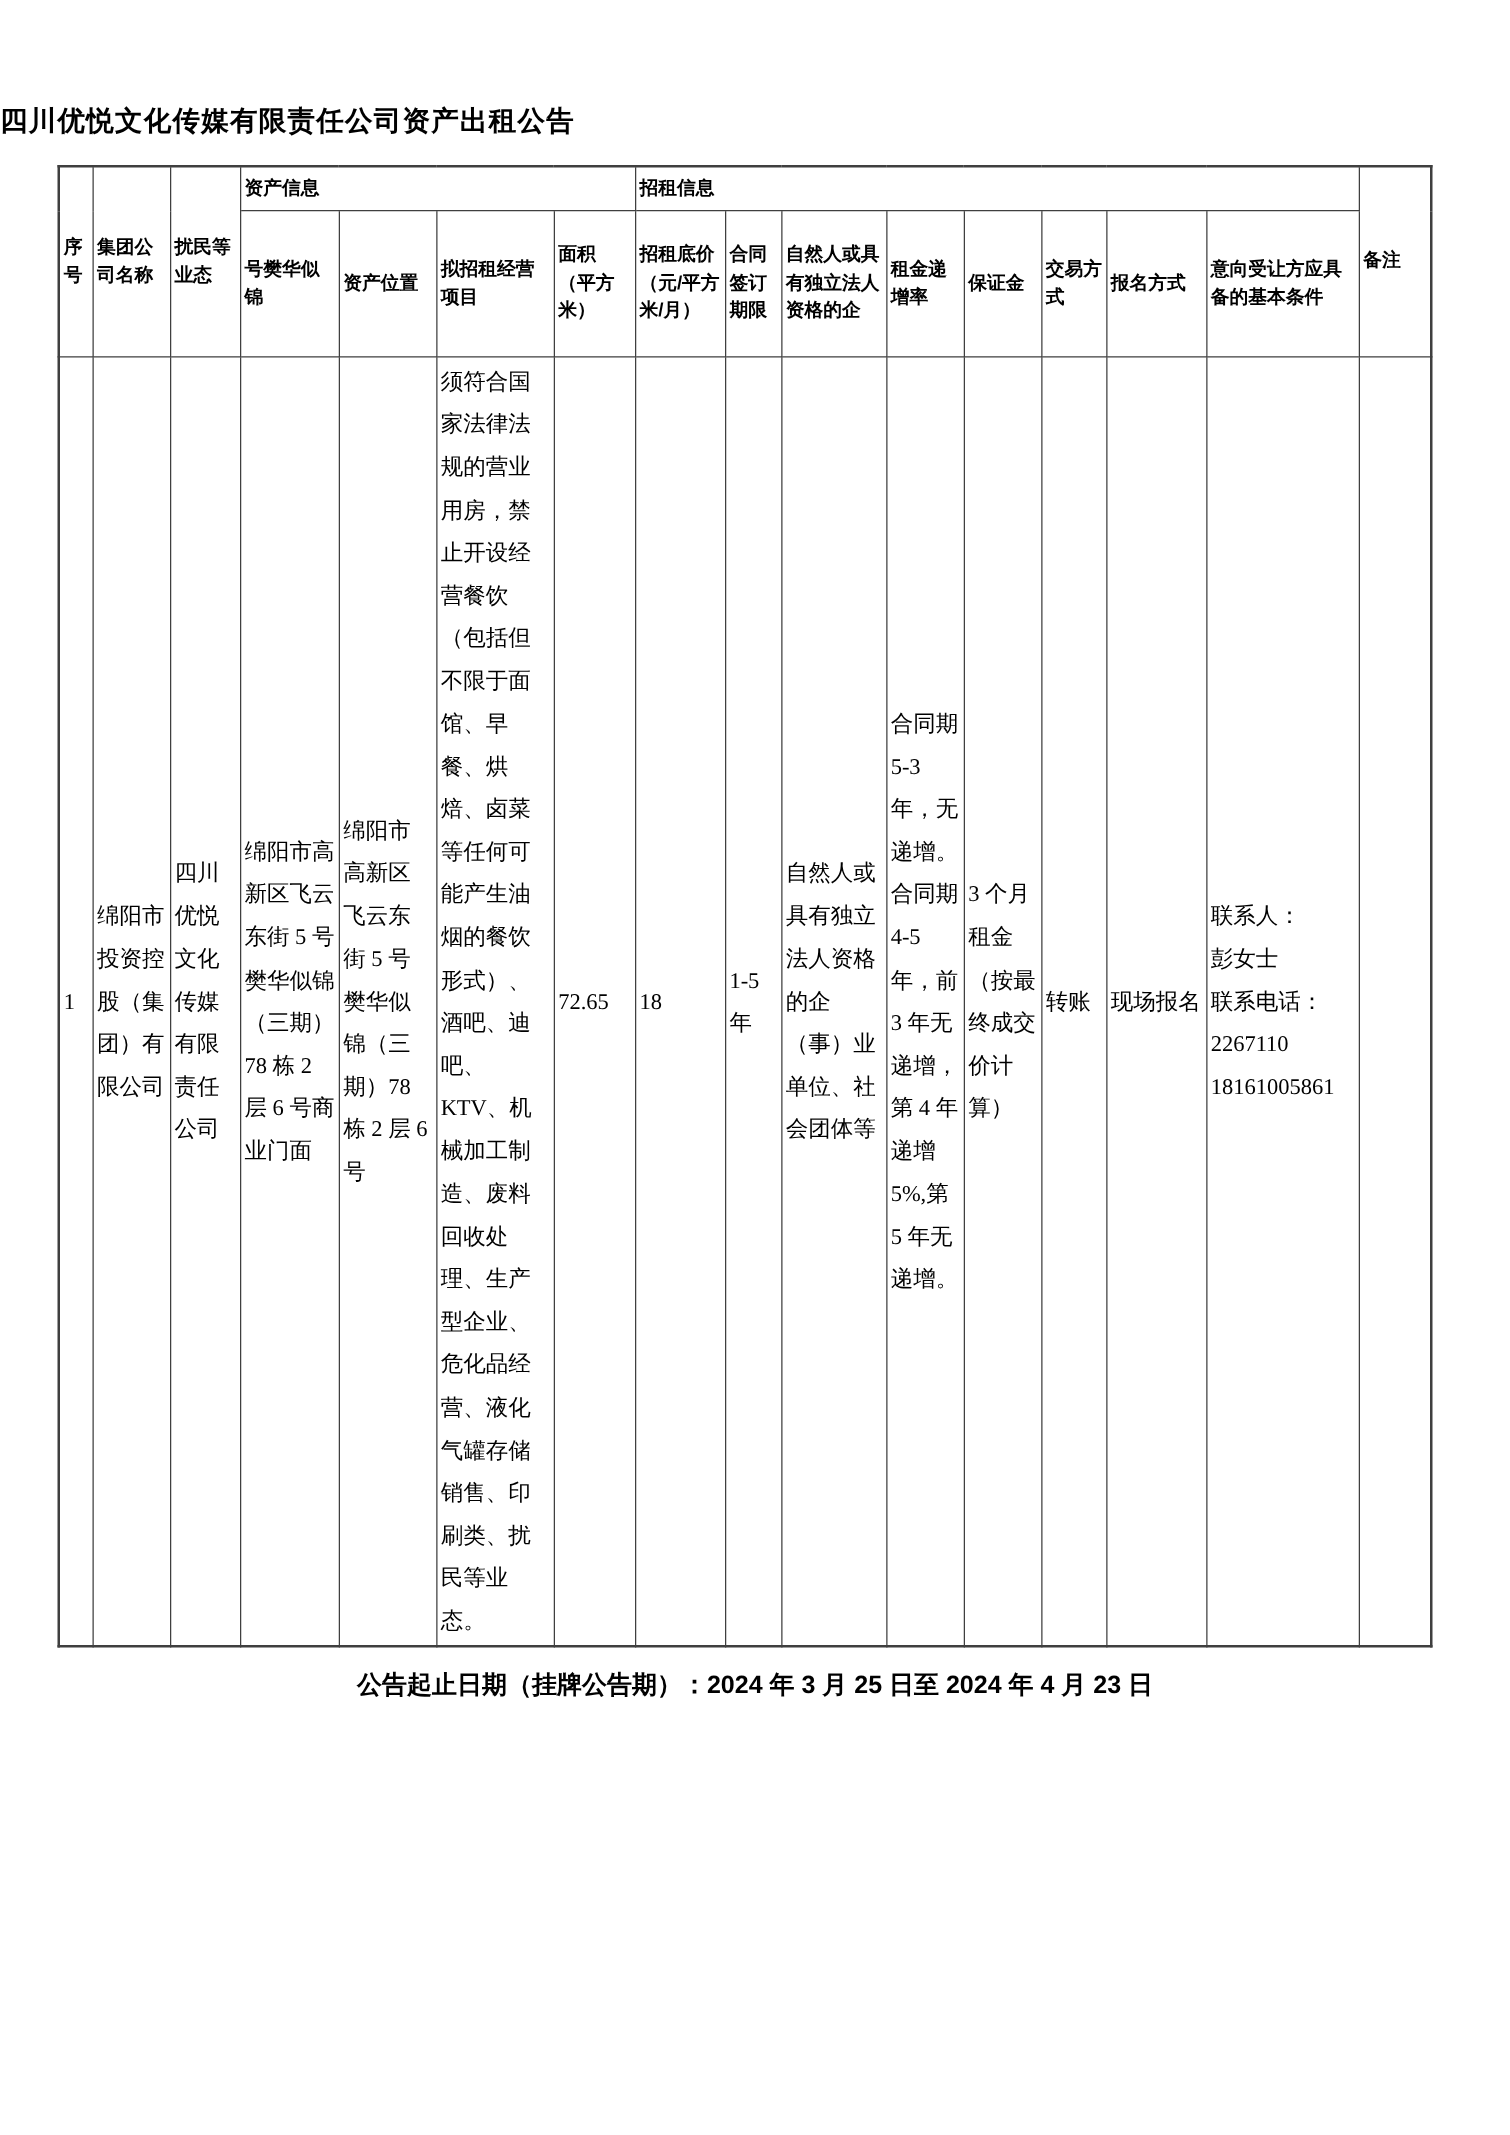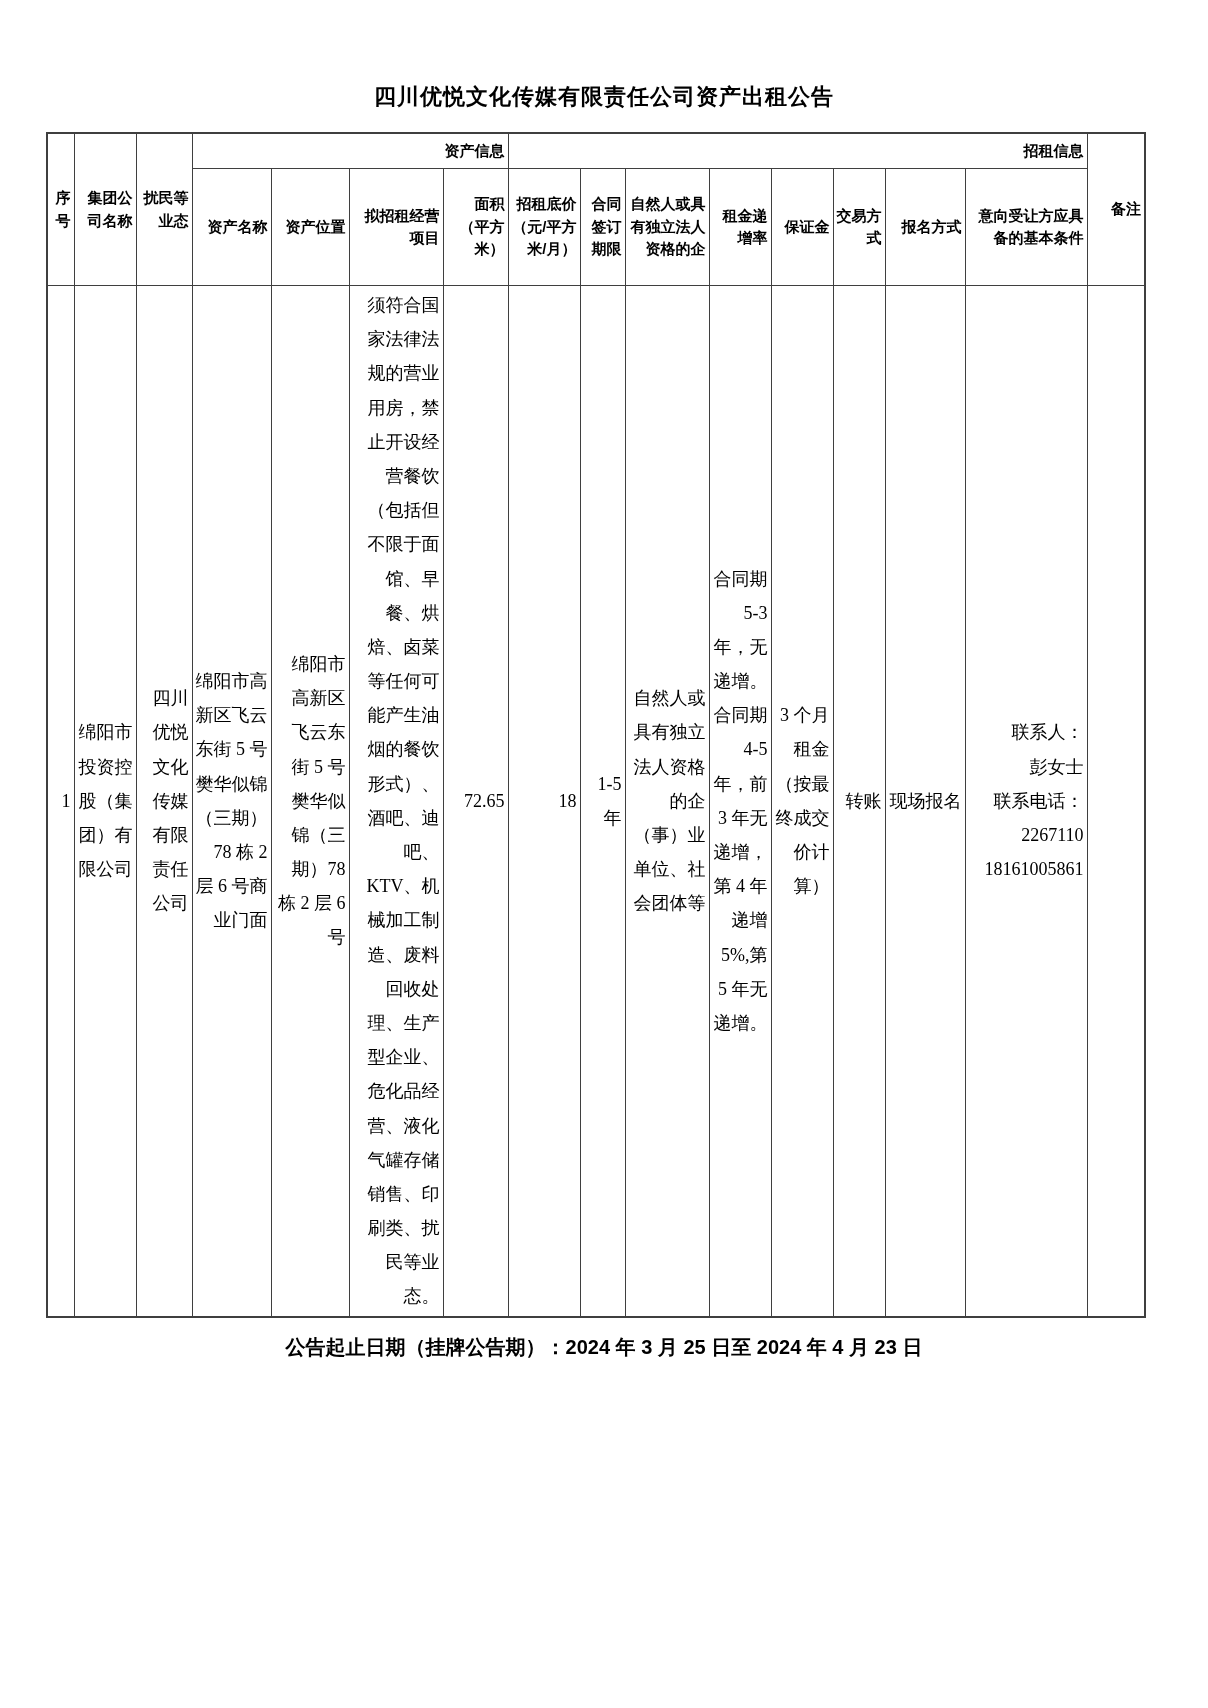--- a/index.html
+++ b/index.html
@@ -4,36 +4,35 @@
 <style>
   html, body { margin: 0; padding: 0; }
   body {
     width: 1208px; height: 1708px;
     background: #ffffff; color: #000;
     font-family: "Liberation Serif", "DejaVu Serif", serif;
     overflow: hidden;
   }
   .title {
     margin: 82px 0 20px 0;
-    text-align: center;
     font-family: "Liberation Sans", "DejaVu Sans", sans-serif;
     font-weight: bold;
     font-size: 22px;
     letter-spacing: 1px;
   }
   table.rental {
     border-collapse: collapse;
     table-layout: fixed;
     margin-left: 46px;
     border: 2px solid #3f3f3f;
   }
   table.rental th, table.rental td {
     border: 1px solid #3f3f3f;
     padding: 2px 3px;
-    text-align: right;
+    text-align: left;
     vertical-align: middle;
     overflow: hidden;
     word-break: break-word;
   }
   table.rental th {
     font-family: "Liberation Sans", "DejaVu Sans", sans-serif;
     font-weight: bold;
     font-size: 15px;
     line-height: 1.5;
   }
@@ -80,21 +79,21 @@
   <thead>
     <tr class="group-row">
       <th rowspan="2">序号</th>
       <th rowspan="2">集团公司名称</th>
       <th rowspan="2">扰民等业态</th>
       <th colspan="4">资产信息</th>
       <th colspan="8">招租信息</th>
       <th rowspan="2">备注</th>
     </tr>
     <tr class="cols-row">
-      <th>资产名称</th>
+      <th>号樊华似锦</th>
       <th>资产位置</th>
       <th>拟招租经营项目</th>
       <th>面积（平方米）</th>
       <th>招租底价（元/平方米/月）</th>
       <th>合同签订期限</th>
       <th>自然人或具有独立法人资格的企</th>
       <th>租金递增率</th>
       <th>保证金</th>
       <th>交易方式</th>
       <th>报名方式</th>

